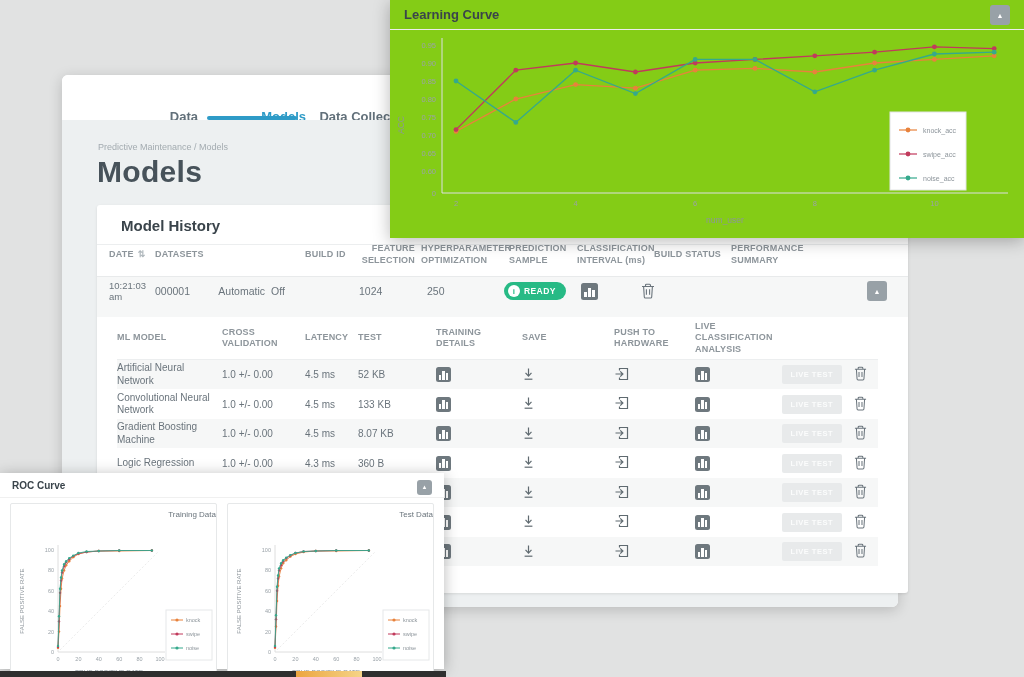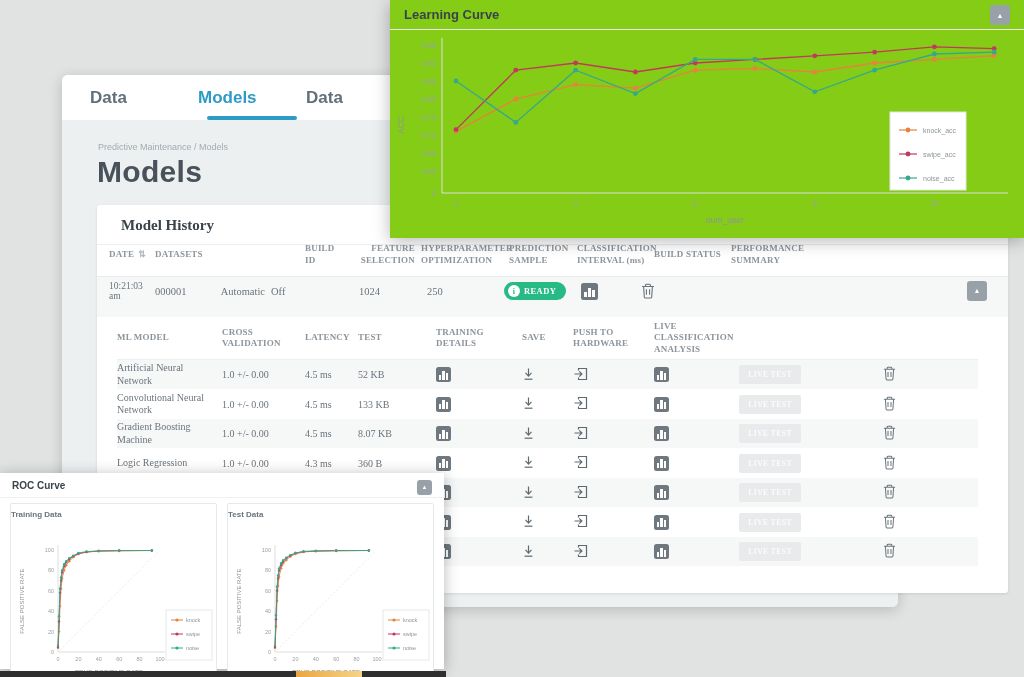--- a/index.html
+++ b/index.html
@@ -3,32 +3,32 @@
 <meta charset="utf-8">
 <style>
   * { margin:0; padding:0; box-sizing:border-box; }
   html,body { width:1024px; height:677px; font-family:"Liberation Sans", sans-serif; }
   .page { position:relative; width:1024px; height:677px; background:#e1e2e2; overflow:hidden; }
 
   
   .main-window { position:absolute; left:62px; top:75px; width:836px; height:532px;
     background:#fff; border-radius:6px; box-shadow:0 3px 14px rgba(0,0,0,.18); }
   .tabbar { display:flex; height:45px; padding-left:28px; background:#fff; border-radius:6px 6px 0 0; }
-  .tab { width:108px; text-align:left; line-height:45px; font-size:17px; font-weight:bold;
-    color:#62707a; position:relative; cursor:pointer; }
+  .tab { width:108px; text-align:right; line-height:45px; font-size:13px; font-weight:bold;
+    color:#62707a; position:relative; cursor:pointer;margin-top:19px; }
   .tab.active { color:#2e9bc7; }
   .tab.active::after { content:''; position:absolute; left:9px; right:9px; bottom:0; height:4px;
     border-radius:2px; background:#2e9bc7; }
   .content { position:absolute; top:45px; left:0; right:0; bottom:0; background:#edf0f1;
     border-radius:0 0 6px 6px; padding:20px 0 0 35px; }
   .breadcrumb { font-size:9px; color:#a3abb0; margin:2px 0 3px 1px; cursor:pointer; }
   .page-title { font-size:30px; font-weight:bold; color:#47525a; letter-spacing:.3px; margin-bottom:16px; }
 
-  .card { width:911px; height:388px; background:#fff; border-radius:3px;
-    box-shadow:0 1px 3px rgba(0,0,0,.1); overflow:hidden;font-family:Liberation Serif, serif; }
+  .card { width:811px; height:388px; background:#fff; border-radius:3px;
+    box-shadow:0 1px 3px rgba(0,0,0,.1); overflow:hidden; }
   .card-title { padding:12px 24px 10px 24px; font-size:15px; font-weight:bold; color:#3a444b;
     border-bottom:1px solid #eceeef; }
 
   
   .hhead, .hrow { display:flex; align-items:center; padding:0 15px 12px 12px; }
   .hhead { height:32px; border-bottom:1px solid #e8eaeb; }
   .hhead .hc { font-size:9px; font-weight:bold; color:#8d959b; letter-spacing:.2px; line-height:1.25; }
   .hrow { height:40px; background:#f6f7f7; font-size:10.5px; color:#6a747c; }
   .hc { flex:none; padding-right:6px; }
   .c-date{width:46px;} .c-ds{width:150px;} .c-bid{width:47px;} .c-fs{width:69px;text-align:right;}
@@ -54,40 +54,40 @@
 
   
   .mtable { margin:0 30px 0 20px; }
   .mhead { display:flex; align-items:center; min-height:38px; padding:4px 0;
     border-bottom:1px solid #eceeef; }
   .mhead .mc { font-size:9px; font-weight:bold; color:#8d959b; letter-spacing:.2px; line-height:1.25; }
   .mrow { display:flex; align-items:center; height:29.5px; font-size:10px; color:#6a747c; }
   .mrow.alt { background:#f6f7f7; }
   .mc { flex:none; padding-right:6px; }
   .m-model{width:105px; line-height:1.25;} .m-cv{width:83px;} .m-lat{width:53px;} .m-size{width:75px;}
-  .m-td{width:86px; padding-left:3px;} .m-save{width:52px; padding-left:3px;} .m-push{width:80px; padding-left:2px;}
+  .m-td{width:86px; padding-left:3px;} .m-save{width:52px; padding-left:3px;} .m-push{width:80px; padding-left:2px;margin-left:41px;}
   .m-lca{width:88px; padding-left:3px;} .m-lt{width:68px; text-align:right;} .m-tr{flex:1; text-align:center;}
   .live-test { background:#e8eaeb; border:none; color:#fbfcfc; font-size:7.5px; font-weight:bold;
     letter-spacing:.5px; border-radius:2px; padding:5px 9px; cursor:pointer; font-family:inherit; }
 
   
   .lc-window { position:absolute; left:390px; top:0; width:634px; height:238px; background:#84cc16;
     box-shadow:0 3px 16px rgba(0,0,0,.28); z-index:5; }
   .win-head { display:flex; align-items:center; height:30px; padding:0 14px; border-bottom:1px solid #ececec; }
   .win-head .wt { font-size:13px; font-weight:bold; color:#3a444b; }
   .win-head .sp { margin-left:auto; }
 
   
   .roc-window { position:absolute; left:0; top:473px; width:444px; height:196px; background:#fff;
     box-shadow:0 2px 14px rgba(0,0,0,.28); z-index:6; }
   .roc-head { display:flex; align-items:center; height:25px; padding:0 12px; border-bottom:1px solid #f0f0f0; }
   .roc-head .wt { font-size:10px; font-weight:bold; color:#3a444b; }
   .roc-body { display:flex; gap:10px; padding:5px 10px 8px 10px; }
   .roc-card { flex:1; border:1px solid #e6e8e9; border-radius:2px; padding-top:6px; background:#fff; }
-  .roc-card .ct { text-align:left; font-size:8px; color:#6a747c; margin-bottom:15px;font-weight:bold; }
+  .roc-card .ct { text-align:right; font-size:8px; color:#6a747c; margin-bottom:15px; }
   .roc-card svg { display:block; margin:0 auto; }
 
   .bottom-strip { position:absolute; left:0; top:671px; width:446px; height:6px; background:#2f2f2f; z-index:7; }
   .bottom-strip .yellow { position:absolute; left:296px; top:0; width:66px; height:6px;
     background:linear-gradient(90deg,#eca53f,#f5d488); }
 </style>
 </head>
 <body>
 
 <div class="page">

